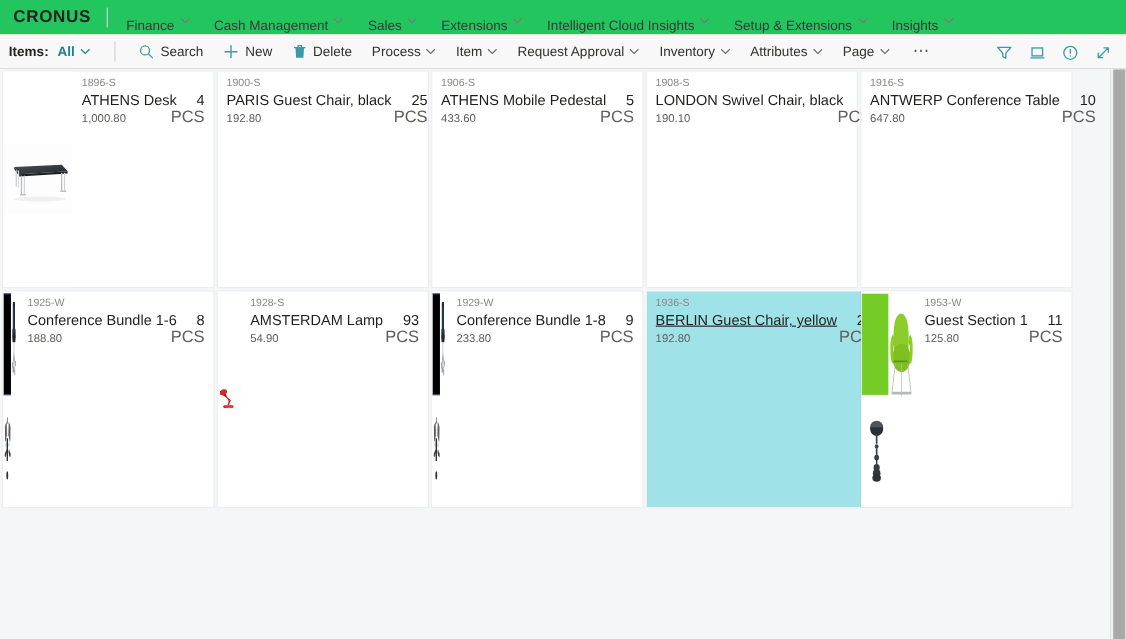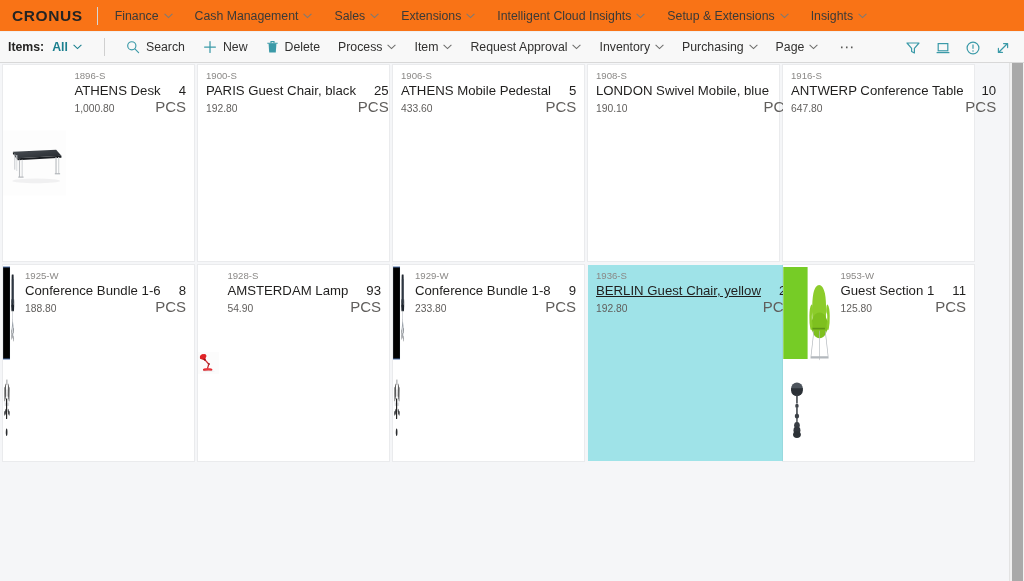--- a/index.html
+++ b/index.html
@@ -7,41 +7,41 @@
     width: 1024px; height: 581px;
     overflow: hidden;
     background: #ffffff;
     font-family: "Liberation Sans", sans-serif;
     -webkit-font-smoothing: antialiased;
   }
 
   
   #topnav {
     height: 32px;
-    background: #f97316;
+    background: #22c55e;
     display: flex;
     align-items: center;
     padding-left: 8px;
     border-bottom: 1px solid #f0f0f0;
   }
   #brand {
     font-size: 15.5px;
     font-weight: 600;
     color: #252423;
     letter-spacing: .6px;
     padding: 0 14px 0 4px;
     white-space: nowrap;
   }
   .nav-sep {
     width: 1px; height: 18px; background: #d6d6d6; margin: 0 6px 0 0;
   }
   .navitem {
-    display: flex; align-items: center;
+    display: flex; align-items: flex-start;
     font-size: 12.3px; color: #3a3a38;
-    padding: 0 11px; height: 32px; white-space: nowrap; cursor: default;
+    padding: 16px 11px; height: 32px; white-space: nowrap; cursor: default;
   }
   .navitem .chev { margin-left: 5px; }
 
   .chev svg { display: block; }
 
   
   #cmdbar {
     height: 31px;
     background: #f8f8f8;
     border-bottom: 1px solid #d8d8d8;
@@ -293,21 +293,21 @@
       </div>
       <div class="cbitem">
         <span>Inventory</span>
         <span class="chev">
           <svg width="9" height="6" viewBox="0 0 9 6">
             <path d="M.6.8 4.5 4.6 8.4.8" fill="none" stroke="#6d6d6b" stroke-width="1.05"></path>
           </svg>
         </span>
       </div>
       <div class="cbitem">
-        <span>Purchasing</span>
+        <span>Attributes</span>
         <span class="chev">
           <svg width="9" height="6" viewBox="0 0 9 6">
             <path d="M.6.8 4.5 4.6 8.4.8" fill="none" stroke="#6d6d6b" stroke-width="1.05"></path>
           </svg>
         </span>
       </div>
       <div class="cbitem">
         <span>Page</span>
         <span class="chev">
           <svg width="9" height="6" viewBox="0 0 9 6">
@@ -479,21 +479,21 @@
       <circle cx="95" cy="168" r="5.5"></circle>
               <circle cx="62" cy="170" r="5.5"></circle>
               <circle cx="130" cy="172" r="5.5"></circle>
             </g>
     <ellipse cx="95" cy="180" rx="58" ry="6" fill="#f2f2f3"></ellipse>
           </svg>
         </div>
         <div class="meta">
           <div class="m-no">1908-S</div>
           <div class="m-row">
-            <span class="m-name">LONDON Swivel Mobile, blue</span>
+            <span class="m-name">LONDON Swivel Chair, black</span>
             <span class="m-qty">3</span>
           </div>
           <div class="m-row">
             <span class="m-price">190.10</span>
             <span class="m-uom">PCS</span>
           </div>
         </div>
       </div>
       <div class="card">
         <div class="thumb">

